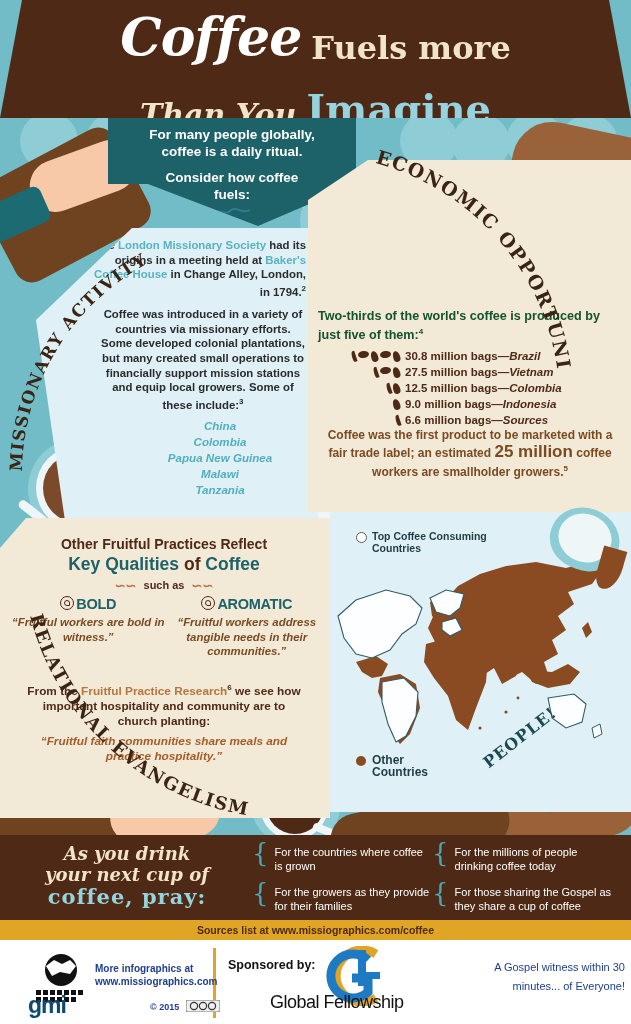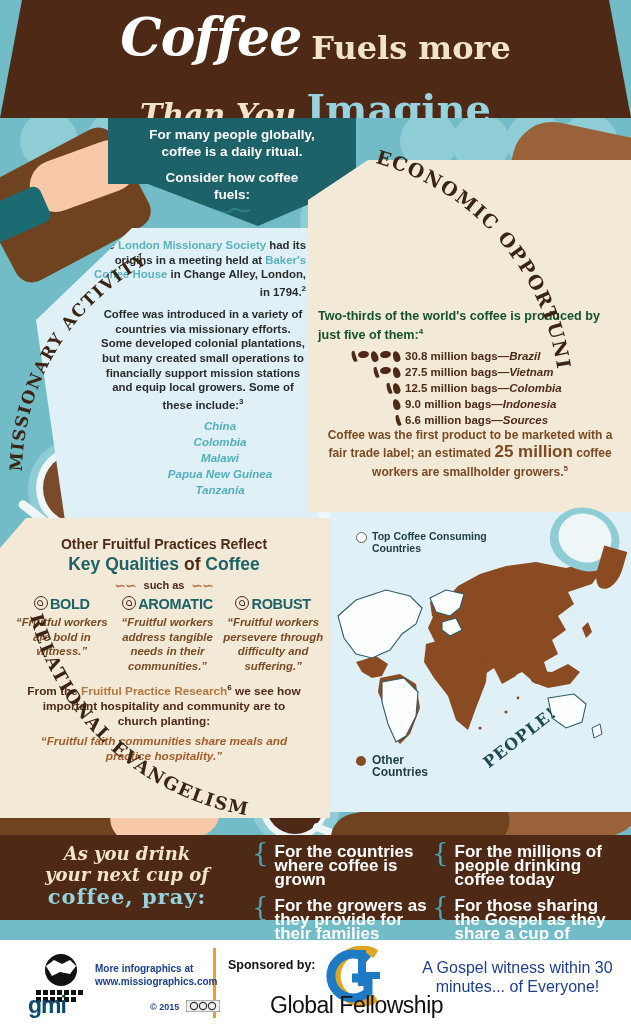--- a/index.html
+++ b/index.html
@@ -104,39 +104,39 @@
         font-size:16px;color:#1d4a52;transform:rotate(-38deg);letter-spacing:1px;}
 
   
   #pray{position:absolute;left:0;top:835px;width:631px;height:85px;background:#4e2a16;}
   #pray .left{position:absolute;left:12px;top:8px;width:230px;text-align:center;}
   .pr1{font-family:"DejaVu Serif",serif;font-weight:bold;font-style:italic;font-size:18px;color:#f2e4c9;line-height:21px;}
   .pr2{font-family:"DejaVu Serif",serif;font-weight:bold;font-size:21px;color:#96d3de;line-height:23px;letter-spacing:1px;}
   .praycol{position:absolute;top:10px;width:180px;}
   .prayitem{display:flex;align-items:flex-start;margin-bottom:12px;}
   .brace{font-size:26px;color:#4aa9b8;line-height:16px;margin-right:6px;font-family:"DejaVu Serif",serif;}
-  .ptxt{color:#ffffff;font-weight:bold;font-size:17px;line-height:14px;}
+  .ptxt{color:#ffffff;font-weight:normal;font-size:11px;line-height:14px;}
 
   
   #sources{position:absolute;left:0;top:920px;width:631px;height:20px;background:#e0a525;
         text-align:center;font-weight:bold;font-size:10.5px;color:#4e2a16;line-height:20px;}
 
   
   #footer{position:absolute;left:0;top:940px;width:631px;height:84px;background:#ffffff;}
   #divider{position:absolute;left:213px;top:948px;width:3px;height:70px;background:#e0a525;}
   #gmi-logo{position:absolute;left:30px;top:952px;width:62px;height:60px;}
   .gmi-word{position:absolute;left:28px;top:992px;font-weight:bold;font-size:23px;color:#0c4a6e;
         font-family:"Liberation Sans",sans-serif;letter-spacing:-1px;}
   #moreinfo{position:absolute;left:95px;top:962px;width:115px;text-align:left;font-weight:bold;
         font-size:10px;line-height:13px;color:#1d3f8f;}
   #cc{position:absolute;left:150px;top:1000px;font-weight:bold;font-size:9px;color:#1d3f8f;}
   #sponsor{position:absolute;left:228px;top:958px;font-weight:bold;font-size:12.5px;color:#111;}
-  #gf-word{position:absolute;left:270px;top:992px;font-size:23px;color:#111;
+  #gf-word{position:absolute;left:270px;top:992px;font-size:18px;color:#111;
         font-family:"Liberation Sans",sans-serif;letter-spacing:-0.5px;}
-  #tagline{position:absolute;left:410px;top:958px;width:215px;text-align:center;font-size:16px;
+  #tagline{position:absolute;left:410px;top:958px;width:215px;text-align:right;font-size:11px;
         line-height:19px;color:#1d3f8f;}
 
   .cupwrap{position:absolute;}
   .saucer{position:absolute;border-radius:50%;}
 </style>
 </head>
 <body>
 
 <div id="page">
 
@@ -239,22 +239,22 @@
     <div class="body">
       <div>
         <span>The </span><span class="hl">London Missionary Society</span><span> had its origins in a meeting held at </span><span class="hl">Baker's Coffee House</span><span> in Change Alley, London, in 1794.</span><sup>2</sup>
       </div>
       <div class="p2">
         <span>Coffee was introduced in a variety of countries via missionary efforts. Some developed colonial plantations, but many created small operations to financially support mission stations and equip local growers. Some of these include:</span><sup>3</sup>
       </div>
       <div class="clist">
         <div>China</div>
         <div>Colombia</div>
+        <div>Papua New Guinea</div>
         <div>Malawi</div>
-        <div>Papua New Guinea</div>
         <div>Tanzania</div>
       </div>
     </div>
   </div>
 
   <svg width="230" height="260" style="position:absolute;left:6px;top:228px;">
     <defs>
         <path id="arcMiss" d="M 16 250 A 240 240 0 0 1 196 14" fill="none"></path>
       </defs>
     <text font-family="DejaVu Serif, serif" font-size="17" font-weight="bold" fill="#3b2413" letter-spacing="1.5">
@@ -346,26 +346,20 @@
           <span class="qicon"></span><span>BOLD</span>
         </div>
         <div class="qtext">“Fruitful workers are bold in witness.”</div>
       </div>
       <div class="qcol">
         <div class="qhead">
           <span class="qicon"></span><span>AROMATIC</span>
         </div>
         <div class="qtext">“Fruitful workers address tangible needs in their communities.”</div>
       </div>
-      <div class="qcol">
-        <div class="qhead">
-          <span class="qicon"></span><span>ROBUST</span>
-        </div>
-        <div class="qtext">“Fruitful workers persevere through difficulty and suffering.”</div>
-      </div>
     </div>
 
     <div class="fpr">
       <span>From the </span><span class="fprlink">Fruitful Practice Research</span><sup>6</sup><span> we see how important hospitality and community are to church planting:</span>
       <div class="quote">“Fruitful faith communities share meals  and practice hospitality.”</div>
     </div>
   </div>
 
   <svg width="260" height="240" style="position:absolute;left:8px;top:598px;">
     <defs>
@@ -459,20 +453,21 @@
         <span class="brace">{</span>
         <span class="ptxt">For the millions of people drinking coffee today</span>
       </div>
       <div class="prayitem">
         <span class="brace">{</span>
         <span class="ptxt">For those sharing the Gospel as they share a cup of coffee</span>
       </div>
     </div>
   </div>
 
+  <div id="sources">Sources list at www.missiographics.com/coffee</div>
 
   <div id="footer"></div>
   <div id="divider"></div>
 
   <svg id="gmi-logo" viewBox="0 0 62 60">
     <circle cx="31" cy="18" r="16" fill="#111"></circle>
     <path d="M16 14 L24 8 L32 12 L40 8 L46 14 L40 22 L30 20 L22 24 Z" fill="#ffffff"></path>
     <g fill="#111">
       <rect x="6" y="38" width="5" height="5"></rect>
         <rect x="13" y="38" width="5" height="5"></rect>

